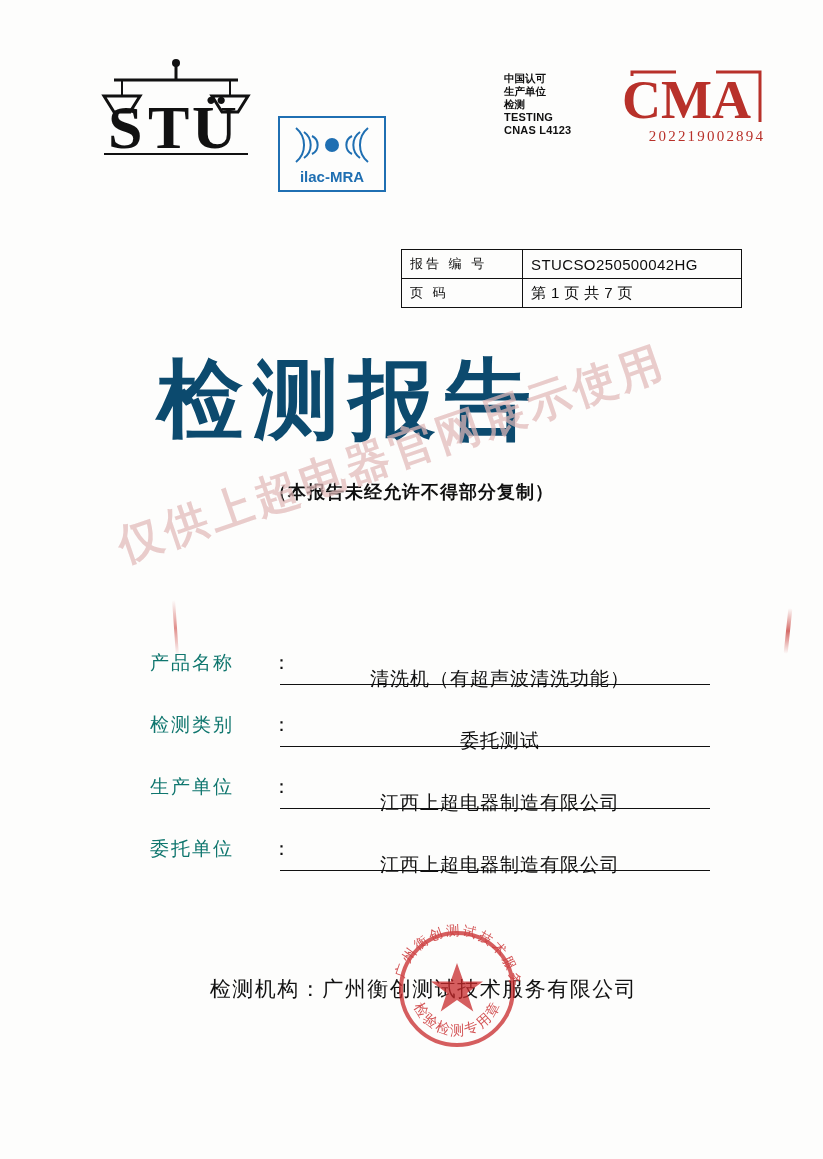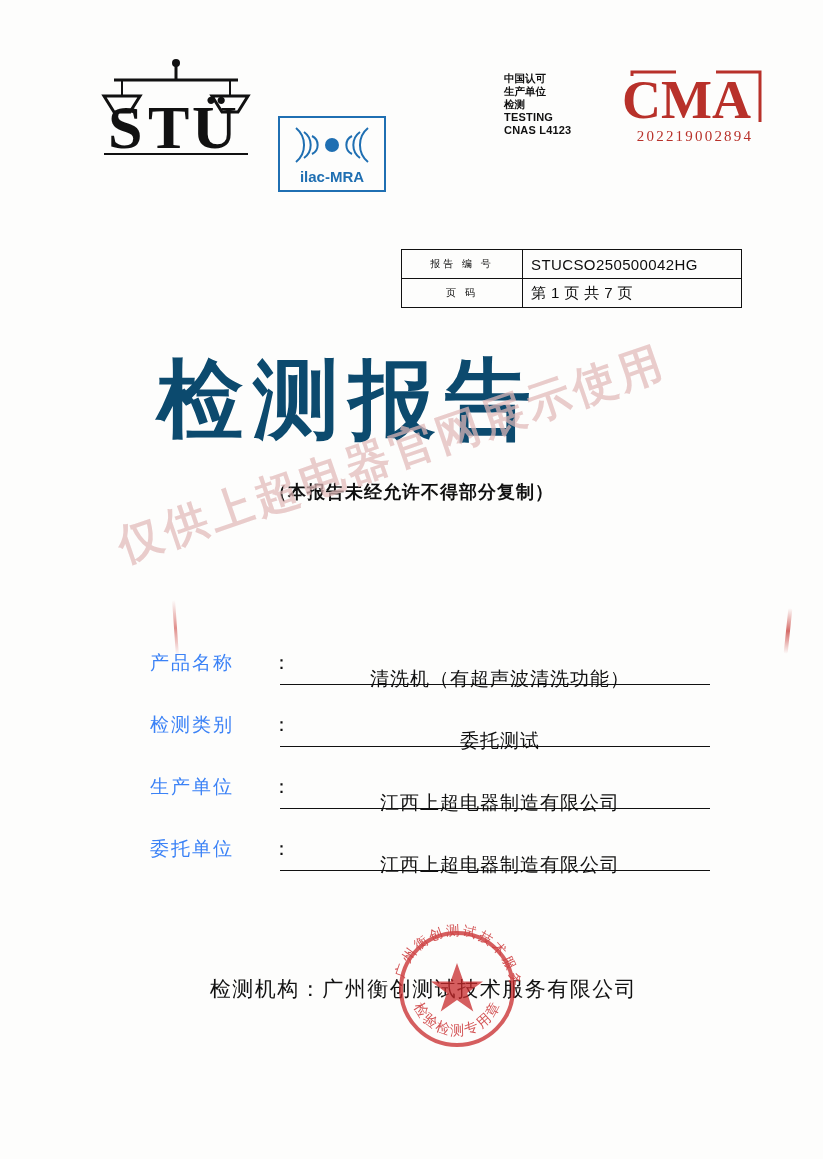--- a/index.html
+++ b/index.html
@@ -90,21 +90,21 @@
   .logo-cma {
     position: absolute;
     left: 604px;
     top: 22px;
     width: 150px;
     height: 92px;
     margin-left: 16px;
   }
   .cma-num {
     position: absolute;
-    left: 2px;
+    left: 14px;
     top: 58px;
     width: 146px;
     text-align: center;
     font-family: "Liberation Serif", serif;
     font-size: 15px;
     letter-spacing: 2.2px;
     color: #b8312a;
   }
 
   
@@ -117,23 +117,23 @@
     font-size: 15px;
   }
   .meta-table td {
     border: 1px solid #111;
     height: 28px;
     padding: 0 8px;
     font-family: "Liberation Sans", sans-serif;
   }
   .meta-label {
     width: 104px;
-    text-align: center;
+    text-align: left;
     letter-spacing: 3px;
-    font-size: 10px;
+    font-size: 13px;
   }
   .meta-value {
     font-size: 15px;
     letter-spacing: .4px;
   }
 
   
   .main-title {
     position: absolute;
     left: 0;
@@ -171,21 +171,21 @@
     position: relative;
     height: 62px;
   }
   .field-label {
     position: absolute;
     left: 0;
     top: 10px;
     font-size: 19px;
     letter-spacing: 2px;
     font-family: "Liberation Sans", sans-serif;
-    color: #3b82f6;
+    color: #0f766e;
   }
   .field-colon {
     position: absolute;
     left: 122px;
     top: 10px;
     font-size: 19px;
     font-family: "Liberation Sans", sans-serif;
   }
   .field-value {
     position: absolute;

